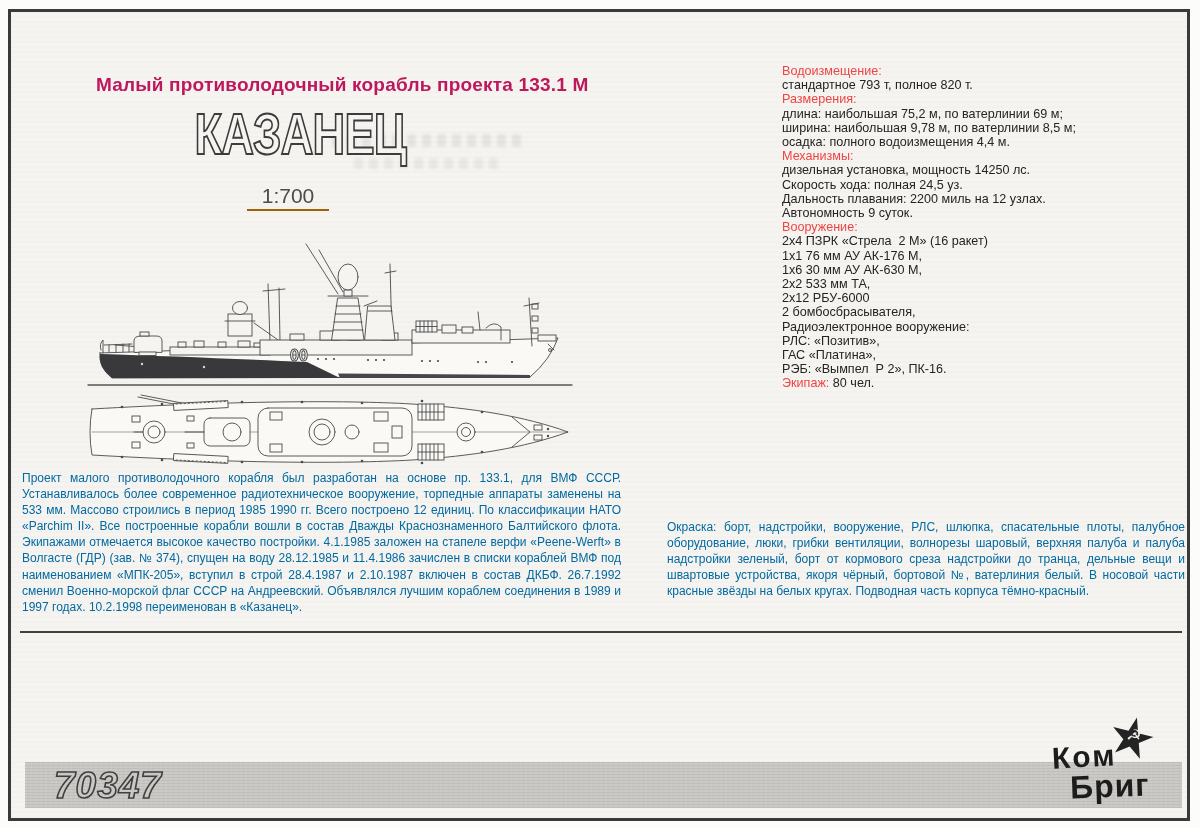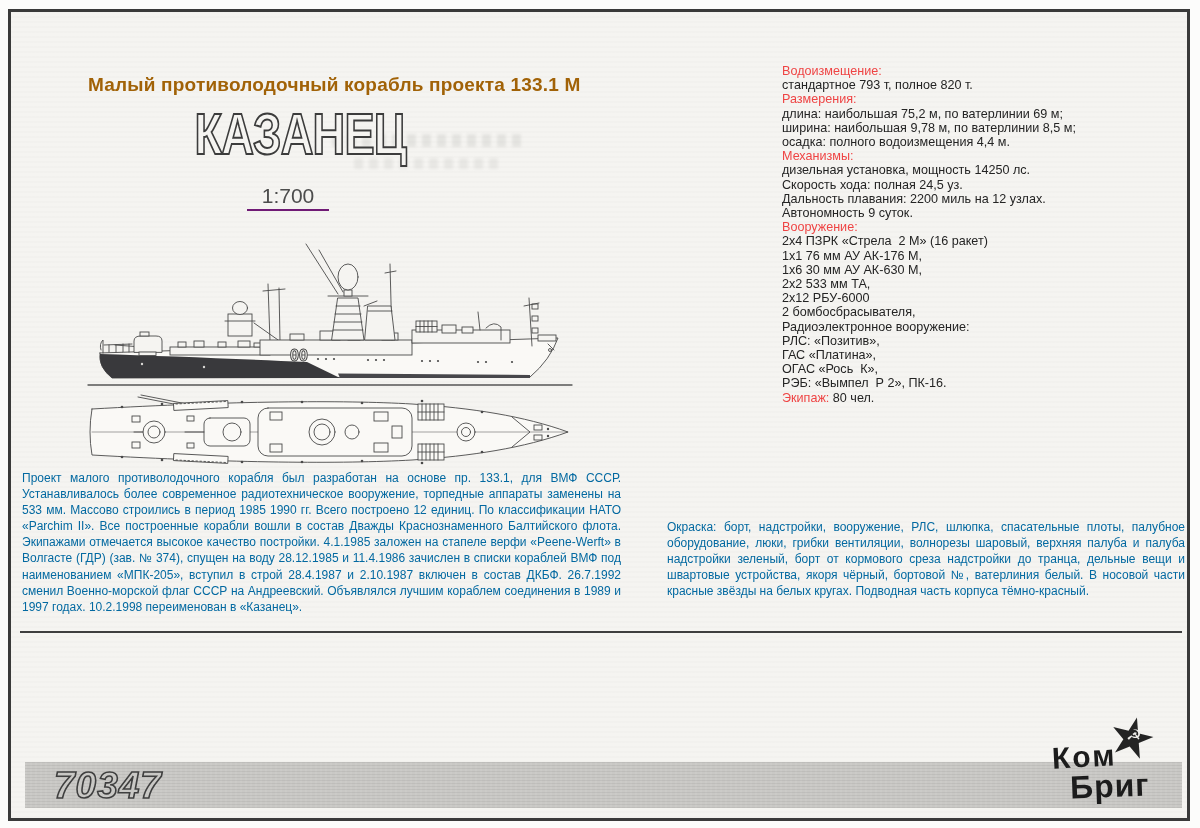--- a/index.html
+++ b/index.html
@@ -11,32 +11,32 @@
   }
   .abs{position:absolute;}
   
   .sheet-frame{
     left:8px;top:9px;width:1176px;height:806px;
     border:3px solid #3a3a3a;
     background:#f5f4f1;
     background-image:repeating-linear-gradient(0deg,rgba(0,0,0,.012) 0 2px,transparent 2px 5px);
   }
   .type-title{
-    left:88px;top:74px;font-size:19px;font-weight:bold;color:#a16207;letter-spacing:.2px;white-space:nowrap;
+    left:96px;top:74px;font-size:19px;font-weight:bold;color:#be185d;letter-spacing:.2px;white-space:nowrap;
   }
   .ship-name{
     left:168px;top:100px;width:240px;text-align:center;
     font-size:58px;font-weight:bold;letter-spacing:-1px;
     color:#f5f4f1;-webkit-text-stroke:2px #3c3c3c;
     transform:scaleX(.78);transform-origin:center;
     white-space:nowrap;
   }
   .scale-label{
     left:247px;top:184px;width:82px;text-align:center;
-    font-size:21px;color:#4c4c4c;border-bottom:2px solid #701a75;padding-bottom:1px;
+    font-size:21px;color:#4c4c4c;border-bottom:2px solid #a16207;padding-bottom:1px;
   }
   
   .ghost{opacity:.26;filter:blur(1.5px);border-radius:2px;
     background:repeating-linear-gradient(90deg,#b7b7b3 0 9px,transparent 9px 15px);}
   .ghost1{left:332px;top:134px;width:190px;height:13px;}
   .ghost2{left:354px;top:158px;width:150px;height:11px;opacity:.2;}
   
   .specs{left:782px;top:64px;width:402px;font-size:12.6px;line-height:14.2px;}
   .spec-line{white-space:pre-wrap;}
   .spec-line b{font-weight:normal;color:#ef4444;margin-top:13px;}
@@ -97,21 +97,20 @@
     <div class="spec-line"><b>Вооружение:</b></div>
     <div class="spec-line"><span>2х4 ПЗРК «Стрела  2 М» (16 ракет)</span></div>
     <div class="spec-line"><span>1х1 76 мм АУ АК-176 М,</span></div>
     <div class="spec-line"><span>1х6 30 мм АУ АК-630 М,</span></div>
     <div class="spec-line"><span>2х2 533 мм ТА,</span></div>
     <div class="spec-line"><span>2х12 РБУ-6000</span></div>
     <div class="spec-line"><span>2 бомбосбрасывателя,</span></div>
     <div class="spec-line"><span>Радиоэлектронное вооружение:</span></div>
     <div class="spec-line"><span>РЛС: «Позитив»,</span></div>
     <div class="spec-line"><span>ГАС «Платина»,</span></div>
-    <div class="spec-line"><span>ОГАС «Рось  К»,</span></div>
     <div class="spec-line"><span>РЭБ: «Вымпел  Р 2», ПК-16.</span></div>
     <div class="spec-line"><b>Экипаж:</b><span> 80 чел.</span></div>
   </div>
 
 <svg class="abs side-view" viewBox="0 0 495 168" xmlns="http://www.w3.org/2000/svg">
   <g stroke="#4a4a4a" stroke-width="0.9" fill="none" stroke-linecap="round">
 
     <line x1="6" y1="157" x2="490" y2="157" stroke="#555" stroke-width="1.3"></line>
 
     <path d="M18,125 C140,121 330,115 476,110 Q468,132 448,149 L30,150 Q16,139 18,125 Z" fill="#faf9f6"></path>

